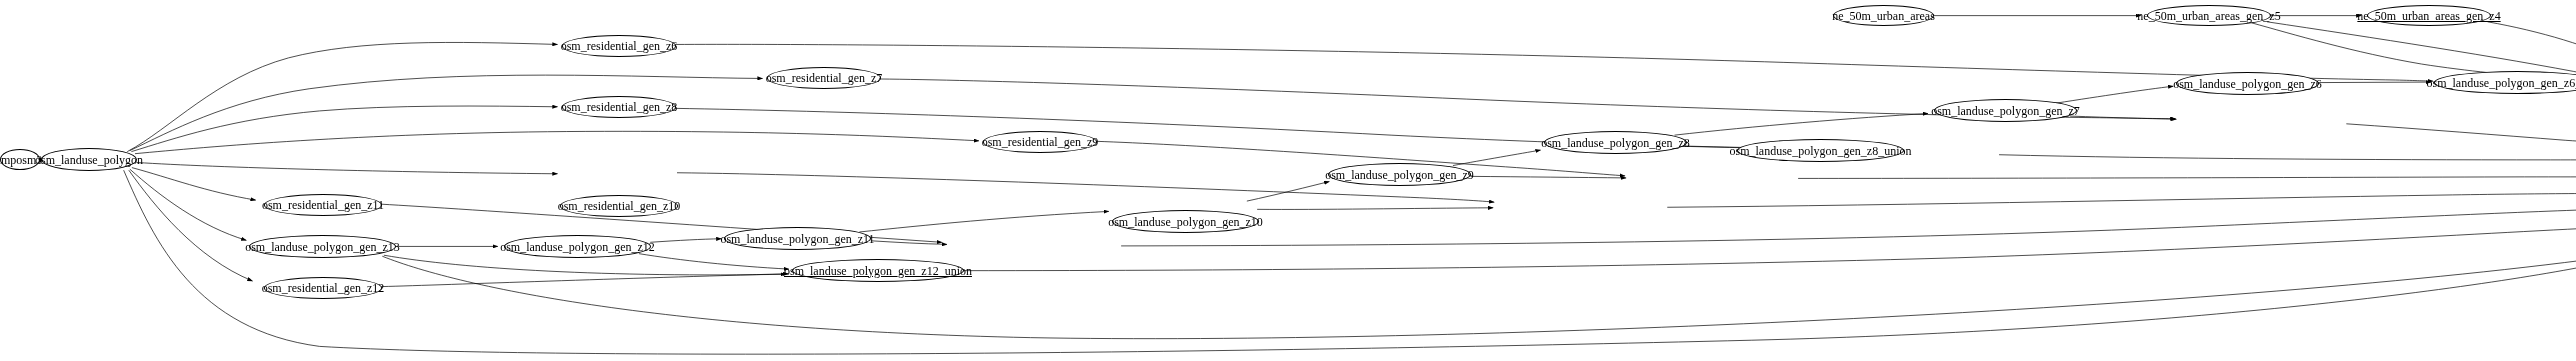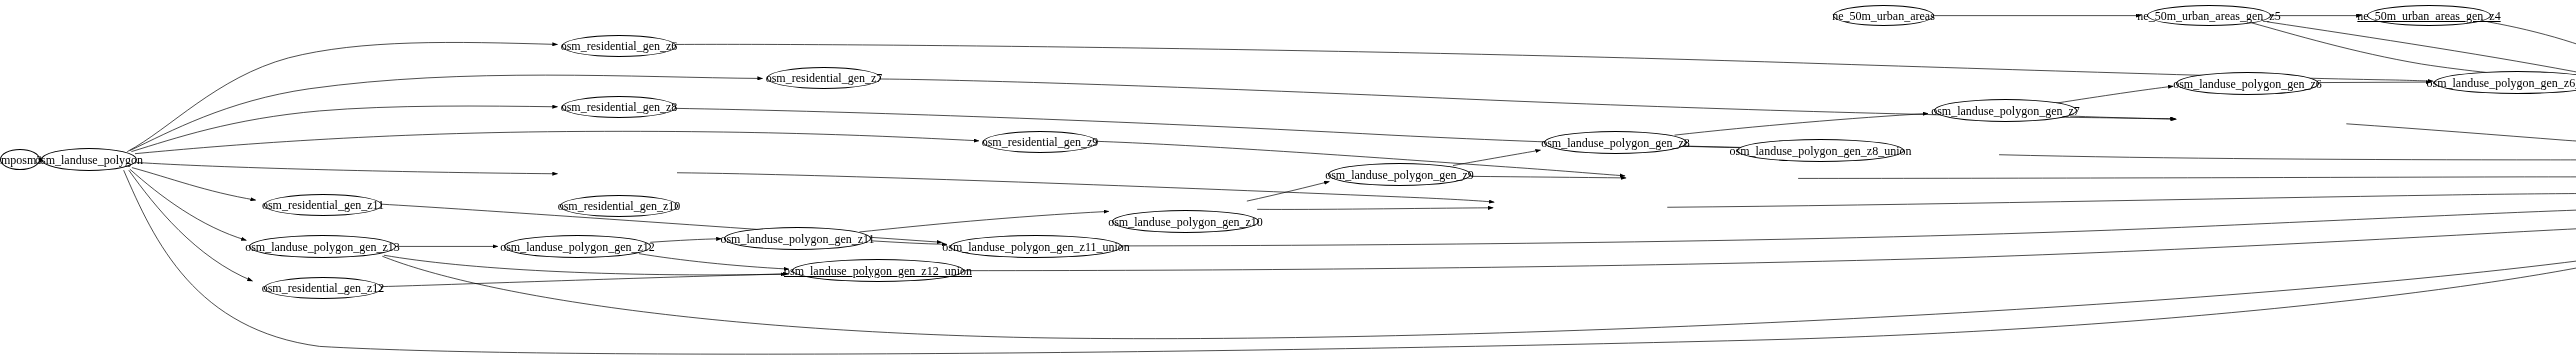--- a/index.html
+++ b/index.html
@@ -177,23 +177,20 @@
     </div>
 
   <div class="node" style="left:724px;top:227px;width:147px;height:23px;">
     <span>osm_landuse_polygon_gen_z11</span>
     </div>
 
   <div class="node" style="left:792px;top:259px;width:172px;height:23px;text-decoration:underline;">
     <span>osm_landuse_polygon_gen_z12_union</span>
     </div>
 
-  <div class="node" style="left:950px;top:235px;width:172px;height:23px;">
-    <span>osm_landuse_polygon_gen_z11_union</span>
-    </div>
 
   <div class="node" style="left:1112px;top:196px;width:147px;height:23px;margin-top:14px;">
     <span>osm_landuse_polygon_gen_z10</span>
     </div>
 
 
   <div class="node" style="left:1328px;top:163px;width:143px;height:23px;justify-content:center;">
     <span>osm_landuse_polygon_gen_z9</span>
     </div>
 

